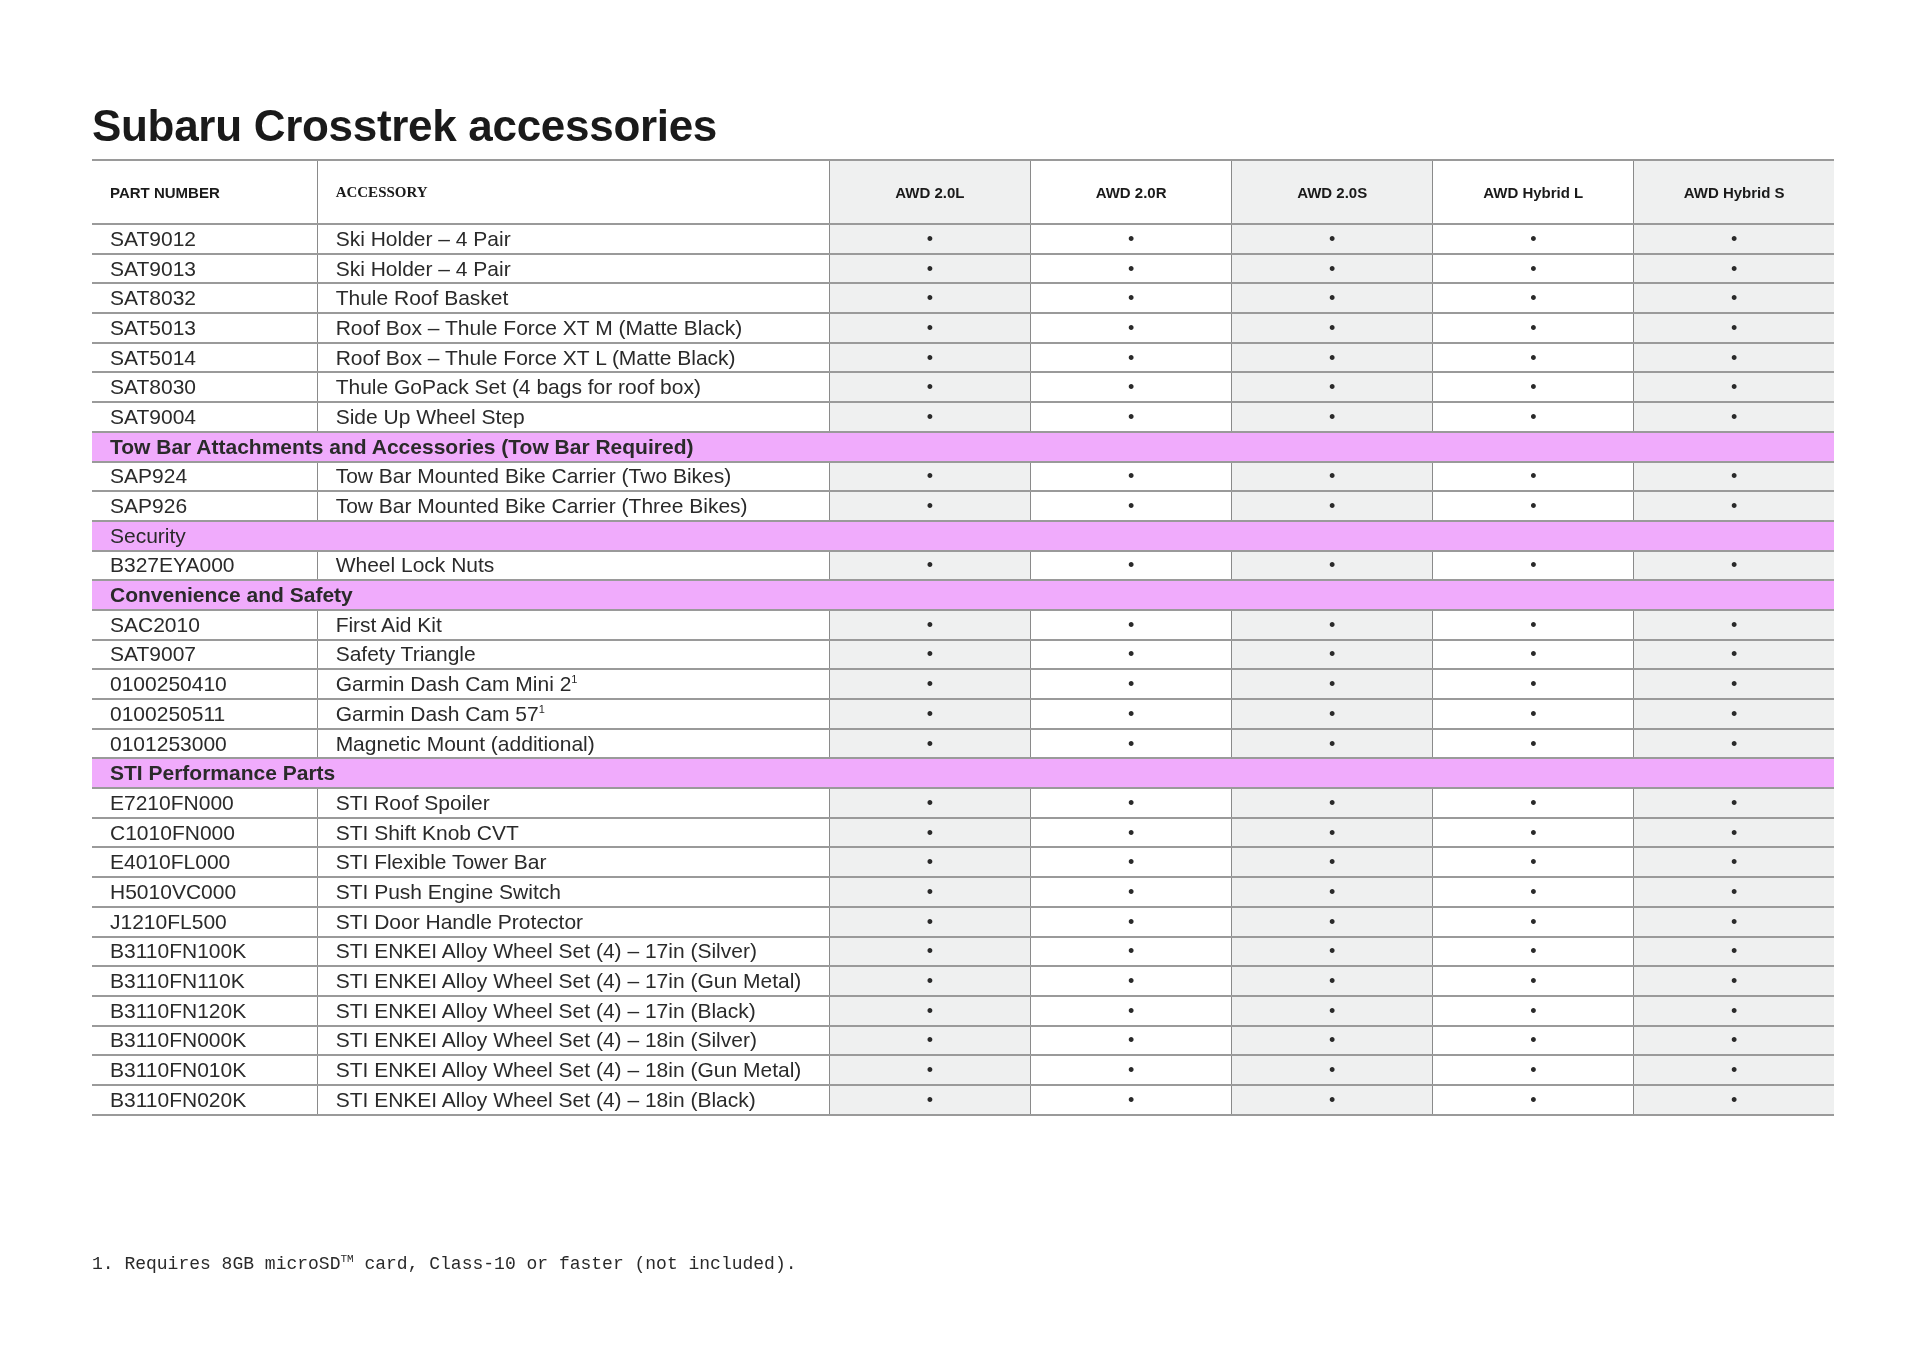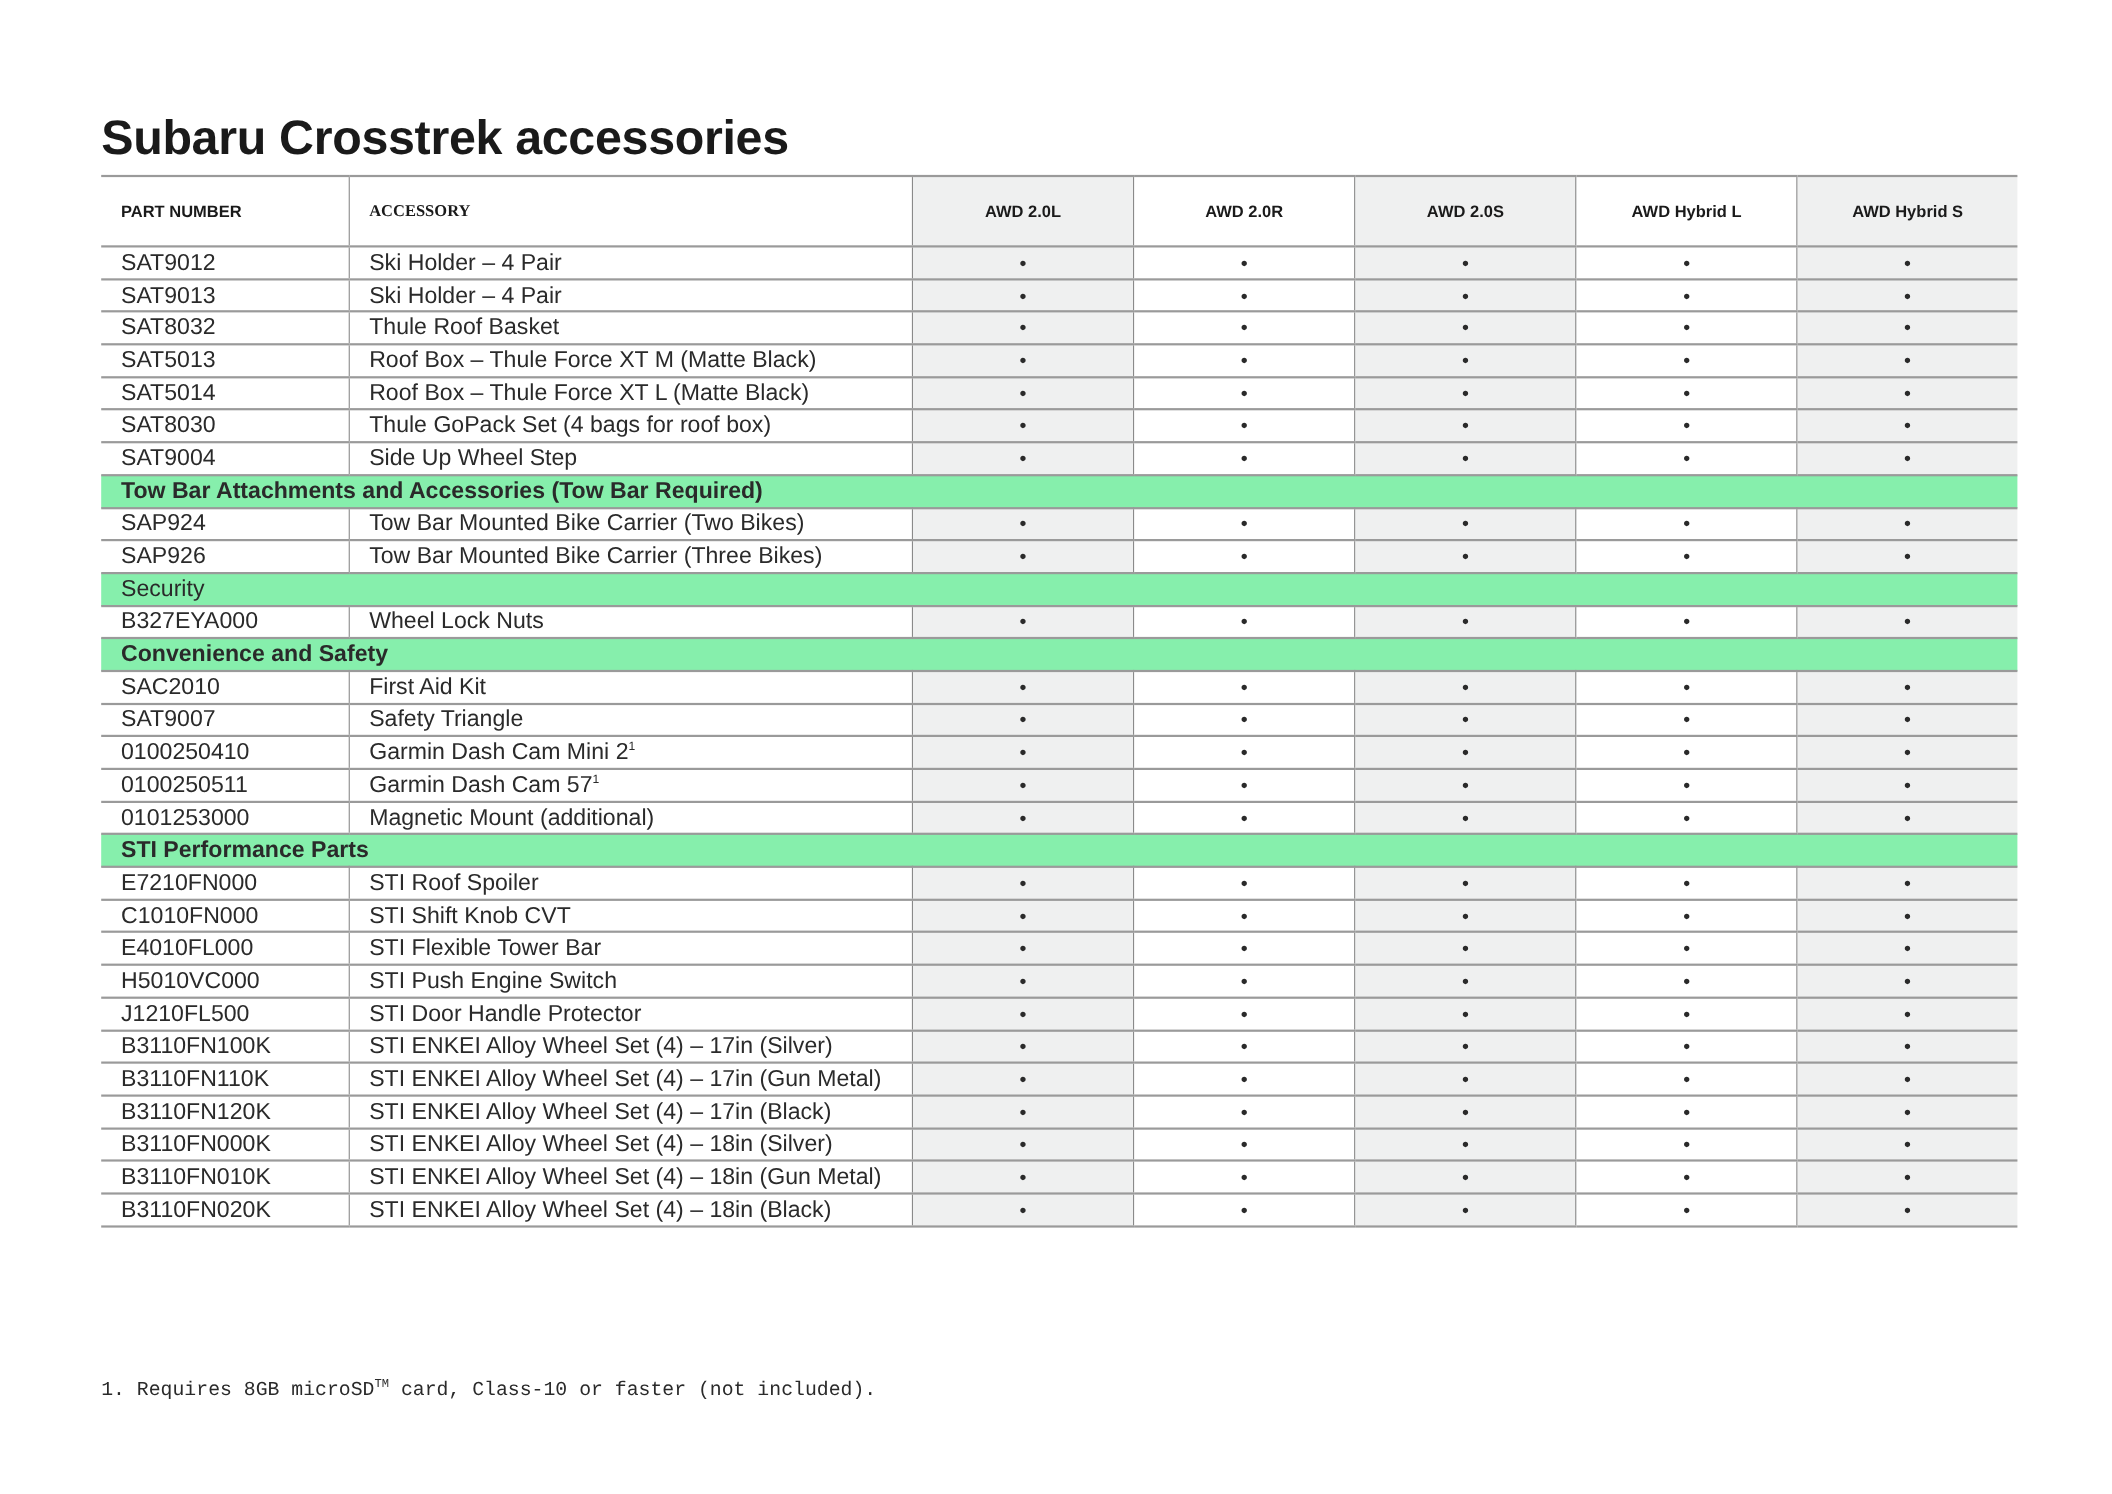--- a/index.html
+++ b/index.html
@@ -32,21 +32,21 @@
   table.acc thead th.h-trim { text-align: center; }
   .shade { background: #eff0f0; }
   table.acc tbody td {
     height: 29.7px; font-size: 21px; color: #2a2a2a; line-height: 26px;
   }
   table.acc tbody tr.item td { border-left: 1px solid #8a8a8a; }
   table.acc tbody tr.item td.part { border-left: none; padding-left: 18px; }
   table.acc tbody tr.item td.acc-name { padding-left: 18px; white-space: nowrap; }
   table.acc tbody tr.item td.dot { text-align: center; font-size: 18px; }
   table.acc tbody tr.section td {
-    padding-left: 18px; background: #86efac; border-left: none;
+    padding-left: 18px; background: #f0abfc; border-left: none;
   }
   .section-bold { font-weight: bold; color: #1a1a1a; }
   .section-plain { font-weight: normal; }
   sup { font-size: 11px; vertical-align: 8px; line-height: 0; }
   .footnote {
     position: absolute; left: 92px; top: 1253px;
     font-size: 18px; color: #2a2a2a; font-family: Liberation Mono, monospace;
   }
   .footnote .tm { font-size: 11px; vertical-align: 7px; }
 </style>

